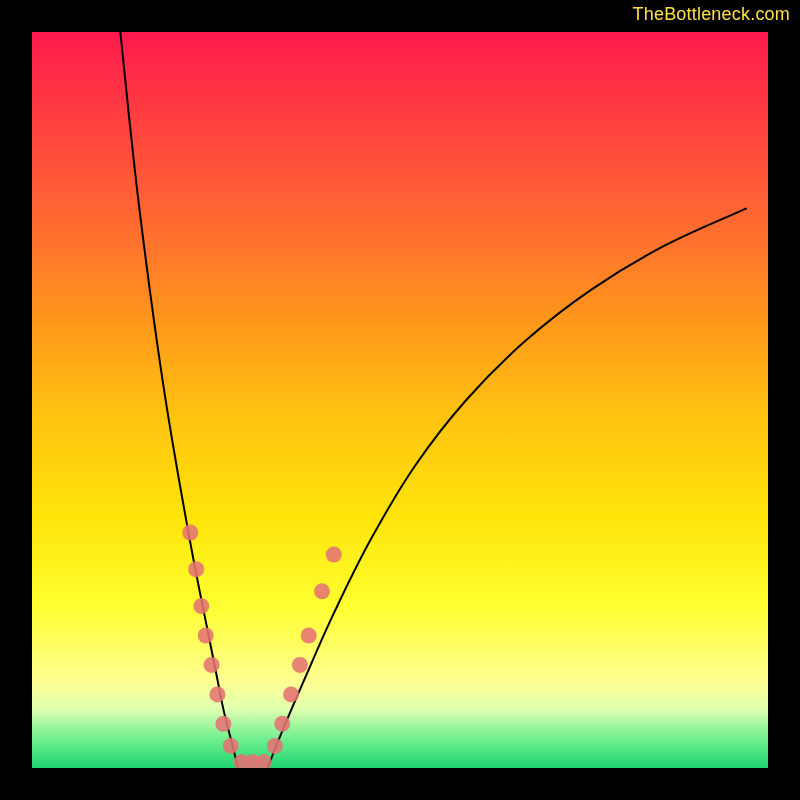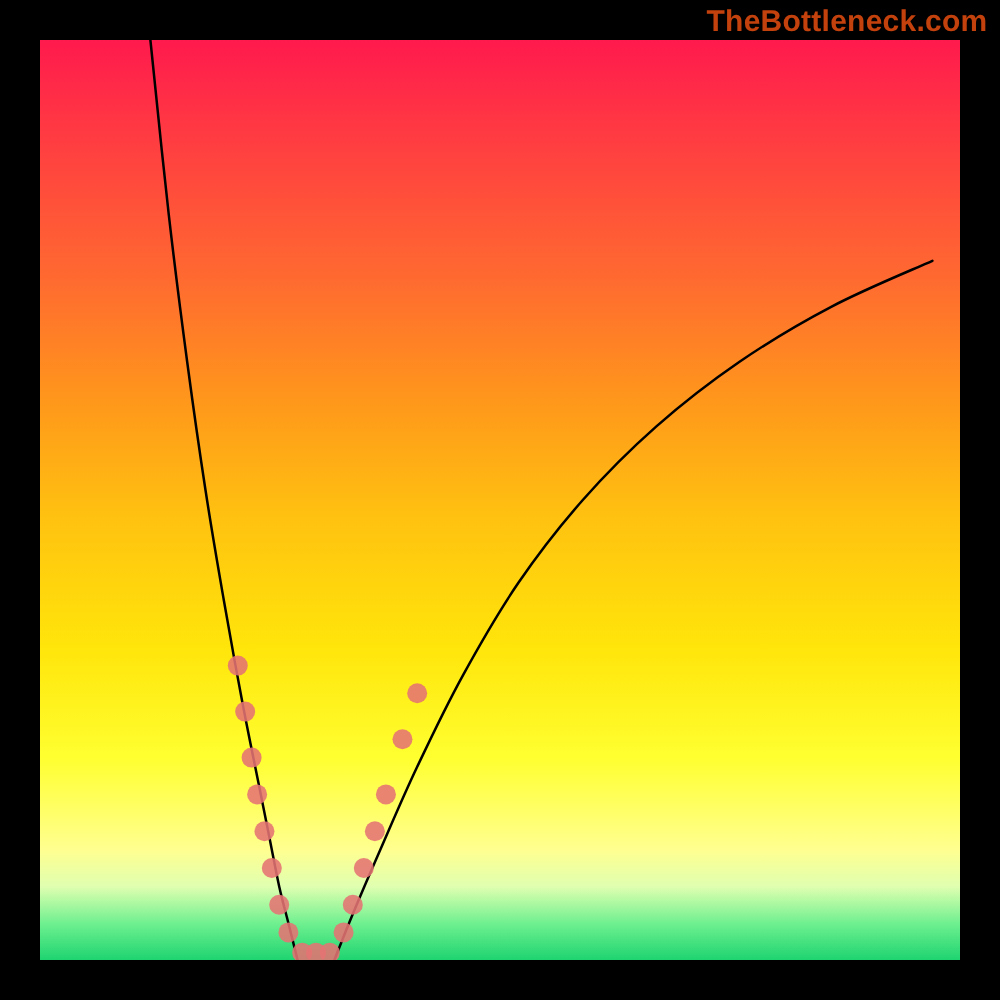--- a/index.html
+++ b/index.html
@@ -40,23 +40,23 @@
       #ffff90 88%,
       #e0ffb0 92%,
       #70f090 96%,
       #1ed470 100%
     );
   }
   .watermark {
     position: absolute;
     top: 4px;
     right: 10px;
-    color: #c2410c;
-    font-size: 24px;
-    font-weight: 700;
+    color: #fde047;
+    font-size: 18px;
+    font-weight: 400;
     letter-spacing: 0.2px;
     pointer-events: none;
   }
   svg.curves {
     position: absolute;
     left: 0; top: 0;
     width: 736px;
     height: 736px;
   }
 </style>

